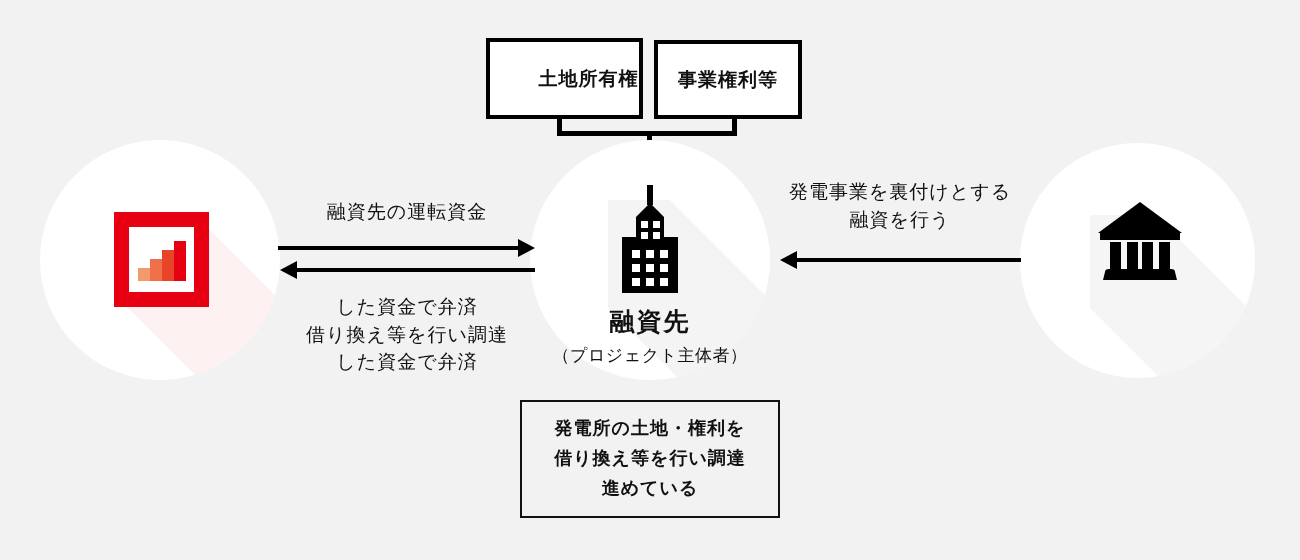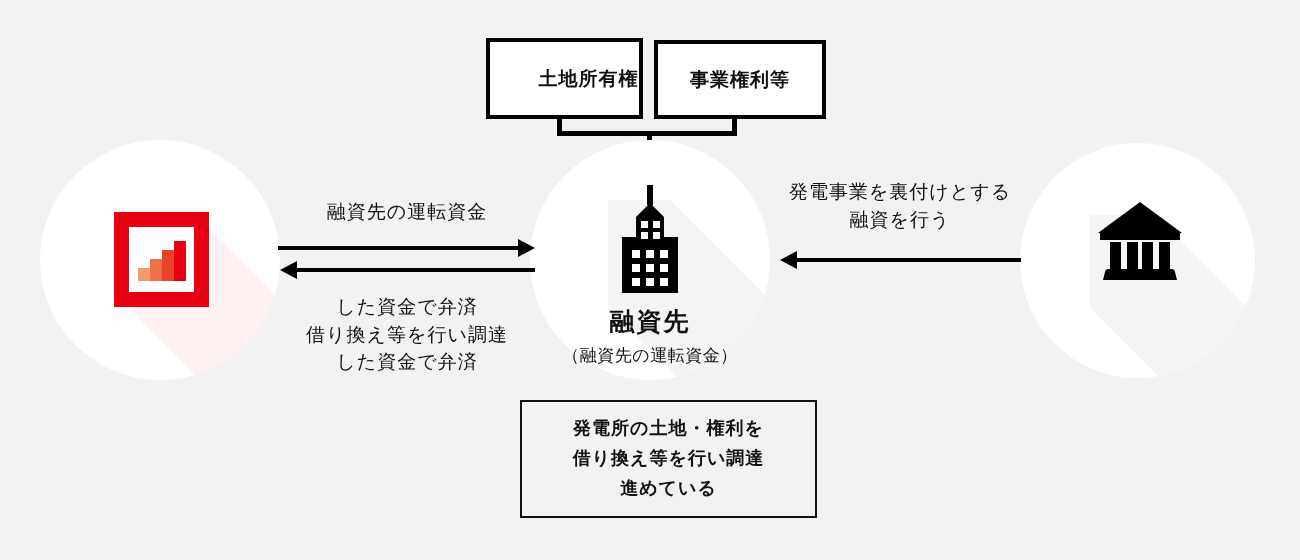--- a/index.html
+++ b/index.html
@@ -144,21 +144,21 @@
 </style>
 </head>
 <body>
 
 <div id="stage">
 
   <div class="top-box" style="left:486px; top:38px; width:157px; height:81px;padding-left:48px;">
     <span>土地所有権</span>
   </div>
 
-  <div class="top-box" style="left:654px; top:40px; width:172px; height:79px;">
+  <div class="top-box" style="left:654px; top:40px; width:148px; height:79px;">
     <span>事業権利等</span>
   </div>
 
   <div class="conn" style="left:557px; top:118px; width:5px; height:18px;"></div>
   <div class="conn" style="left:732px; top:118px; width:5px; height:18px;"></div>
   <div class="conn" style="left:557px; top:131px; width:180px; height:5px;"></div>
   <div class="conn" style="left:647px; top:131px; width:5px; height:14px;"></div>
 
   <div class="node-circle" style="left:40px; top:140px; width:240px; height:240px;">
     <svg class="longshadow" viewBox="0 0 240 240">
@@ -196,21 +196,21 @@
     <rect x="24" y="79" width="8" height="8" fill="#ffffff"></rect>
     <rect x="38" y="79" width="8" height="8" fill="#ffffff"></rect>
     <rect x="52" y="79" width="8" height="8" fill="#ffffff"></rect>
     <rect x="24" y="93" width="8" height="8" fill="#ffffff"></rect>
     <rect x="38" y="93" width="8" height="8" fill="#ffffff"></rect>
     <rect x="52" y="93" width="8" height="8" fill="#ffffff"></rect>
   </svg>
 
   <div class="node-label" style="left:500px; top:305px;">
     <span class="title">融資先</span>
-    <span class="sub">（融資先の運転資金）</span>
+    <span class="sub">（プロジェクト主体者）</span>
   </div>
 
   <div class="node-circle" style="left:1020px; top:143px; width:235px; height:235px;">
     <svg class="longshadow" viewBox="0 0 235 235">
       <polygon points="70,72 135,72 235,172 235,235 140,235 70,165" fill="rgba(0,0,0,0.04)"></polygon>
     </svg>
   </div>
 
   <svg style="position:absolute; left:1097px; top:200px; width:86px; height:82px;" viewBox="0 0 86 82">
     <path d="M43 2 L85 33 L1 33 Z" fill="#000000"></path>
@@ -240,19 +240,19 @@
   </div>
 
   <div class="caption" style="left:745px; top:178px; width:310px;">
     <div>発電事業を裏付けとする</div>
     <div>融資を行う</div>
   </div>
 
   <div class="arrow-line" style="left:797px; top:258px; width:224px;"></div>
   <div class="arrow-head left" style="left:780px; top:251px;"></div>
 
-  <div class="bottom-box" style="left:520px; top:400px; width:297px; height:118px;text-align:right;">
+  <div class="bottom-box" style="left:520px; top:400px; width:260px; height:118px;text-align:right;">
     <div class="line">発電所の土地・権利を</div>
     <div class="line">借り換え等を行い調達</div>
     <div class="line">進めている</div>
   </div>
 
 </div>
 
 </body></html>

